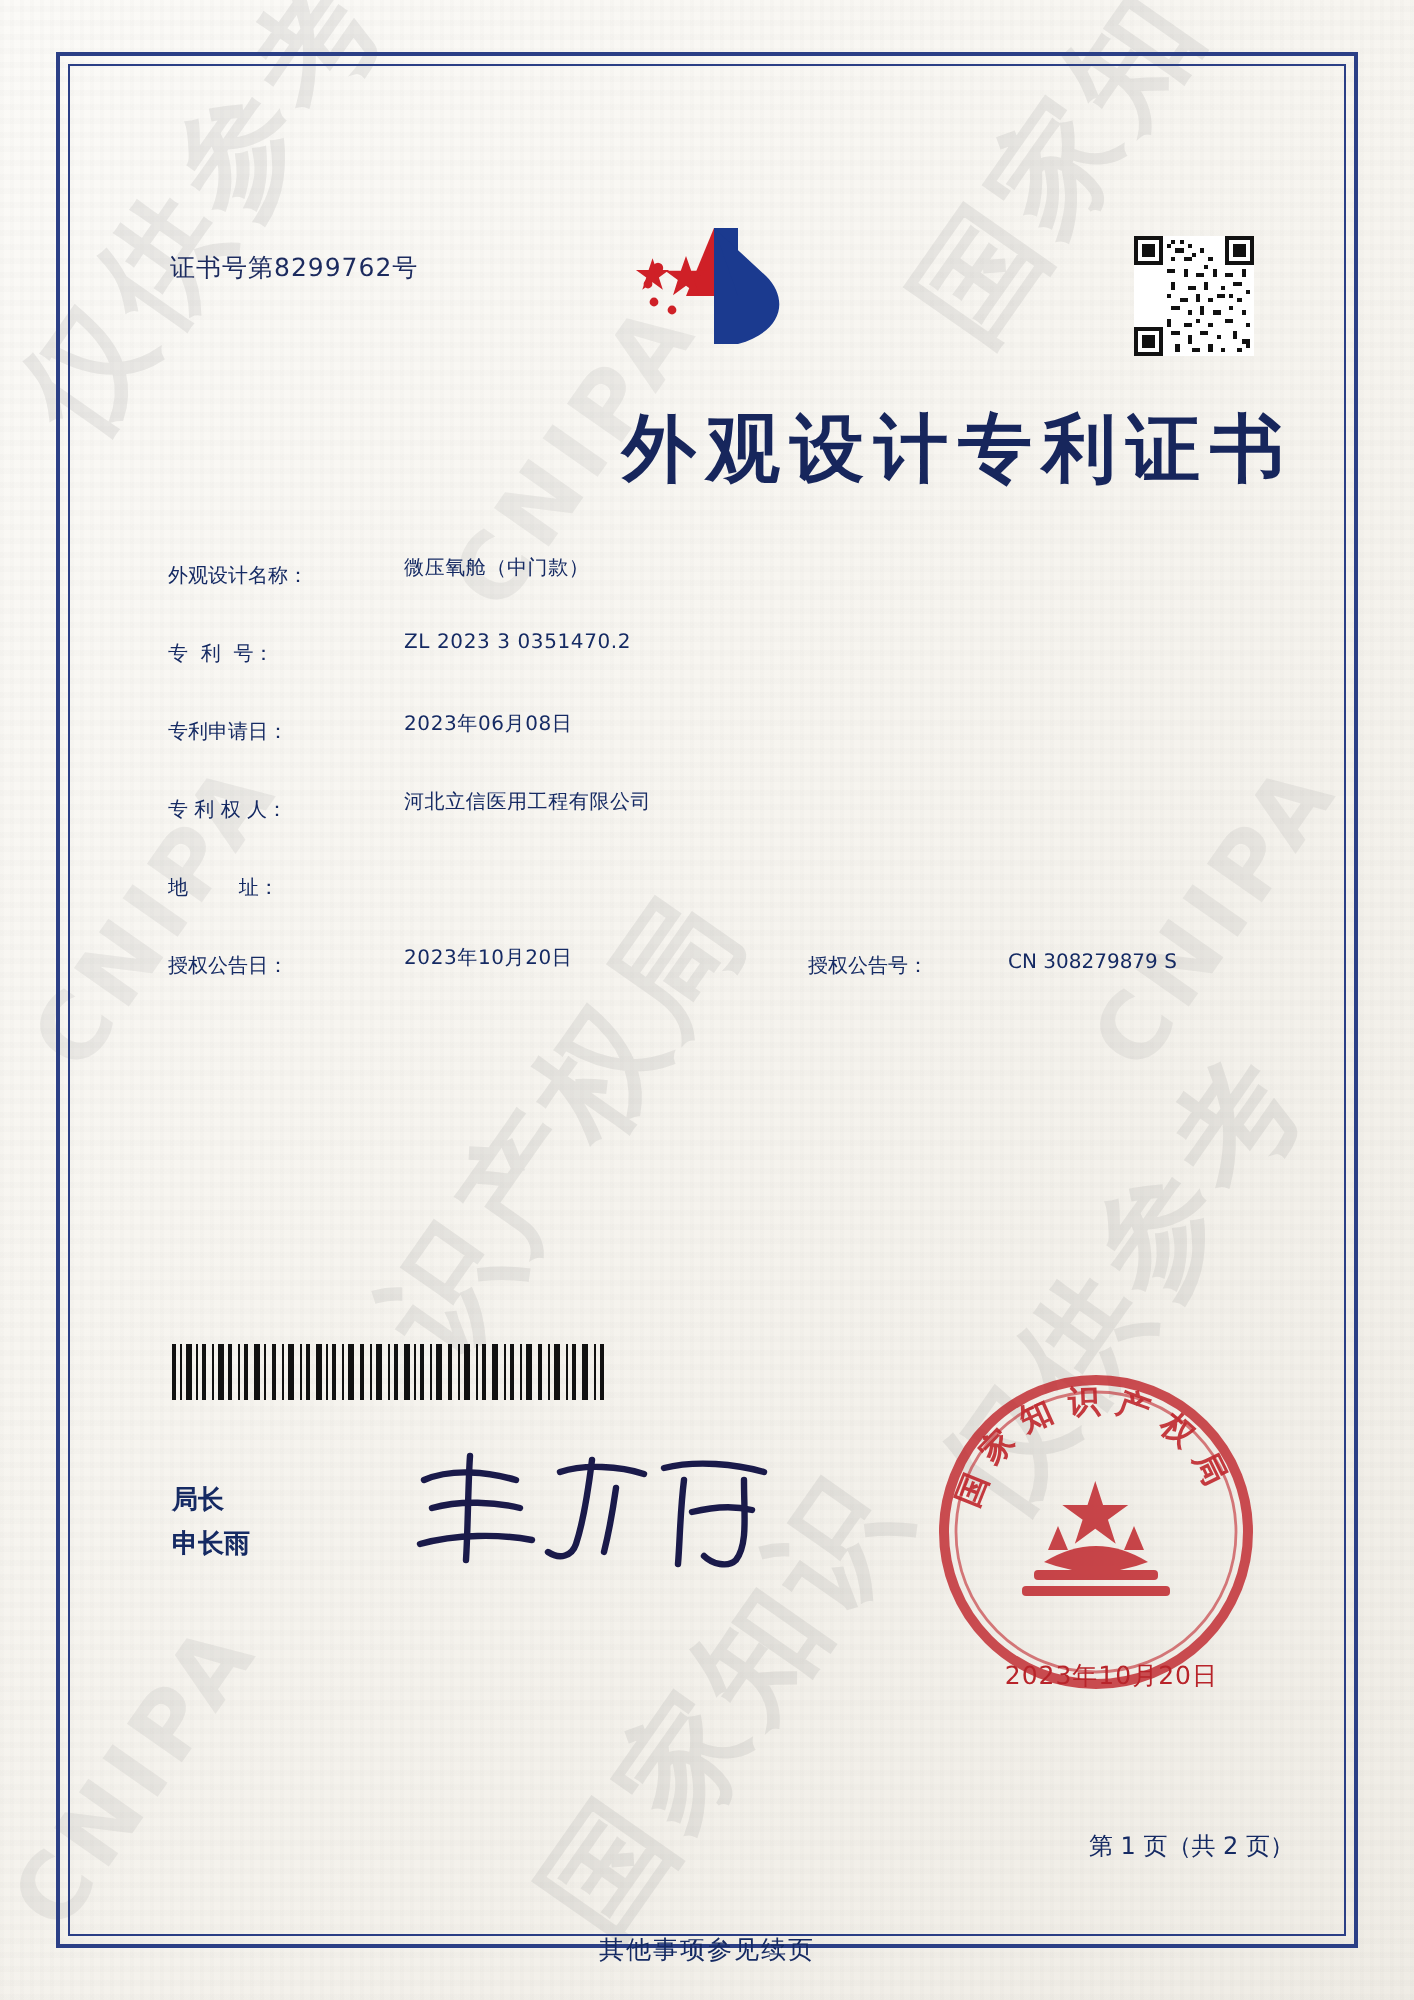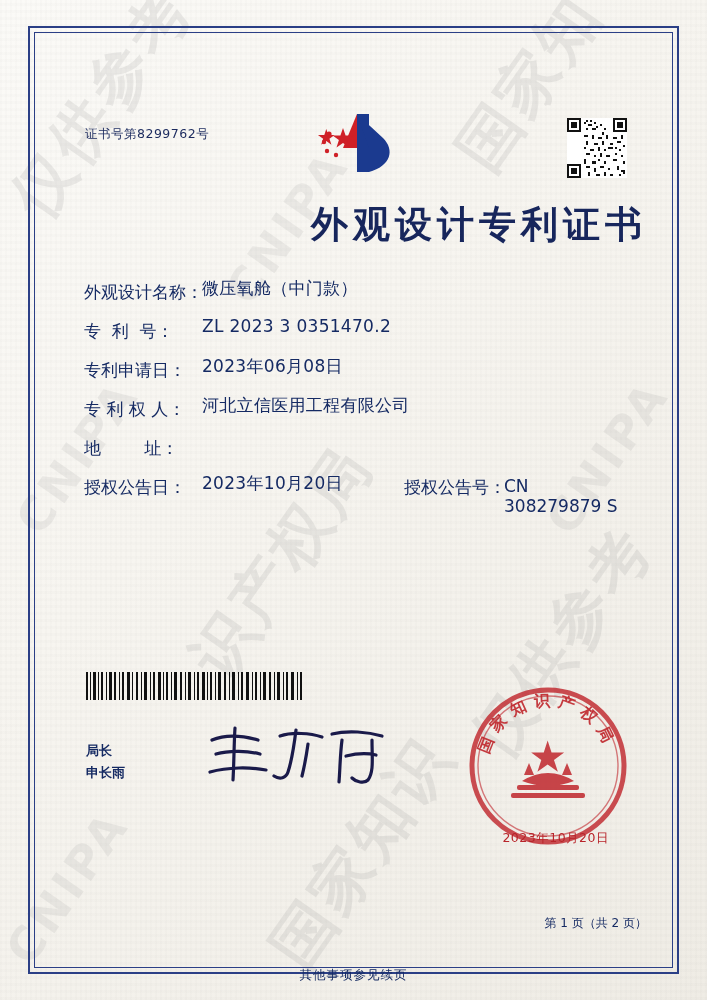--- a/index.html
+++ b/index.html
@@ -77,21 +77,21 @@
 
   .title{
     position:absolute;left:0;right:0;top:140px;text-align:right;
     font-size:37px;font-weight:700;color:#17265c;letter-spacing:5px;
     font-family:"DejaVu Sans","Liberation Sans",sans-serif;
   }
 
   
   .fields{position:absolute;left:24px;right:20px;top:215px;}
   .row{
-    position:relative;height:39px;font-size:17px;color:#152a63;
+    position:relative;height:39px;font-size:10px;color:#152a63;
   }
   .row .lbl{
     position:absolute;left:0;top:6px;white-space:pre;letter-spacing:0px;
   }
   .row .val{
     position:absolute;left:118px;top:2px;letter-spacing:0.3px;
   }
   .row .lbl2{
     position:absolute;left:320px;top:6px;
   }

